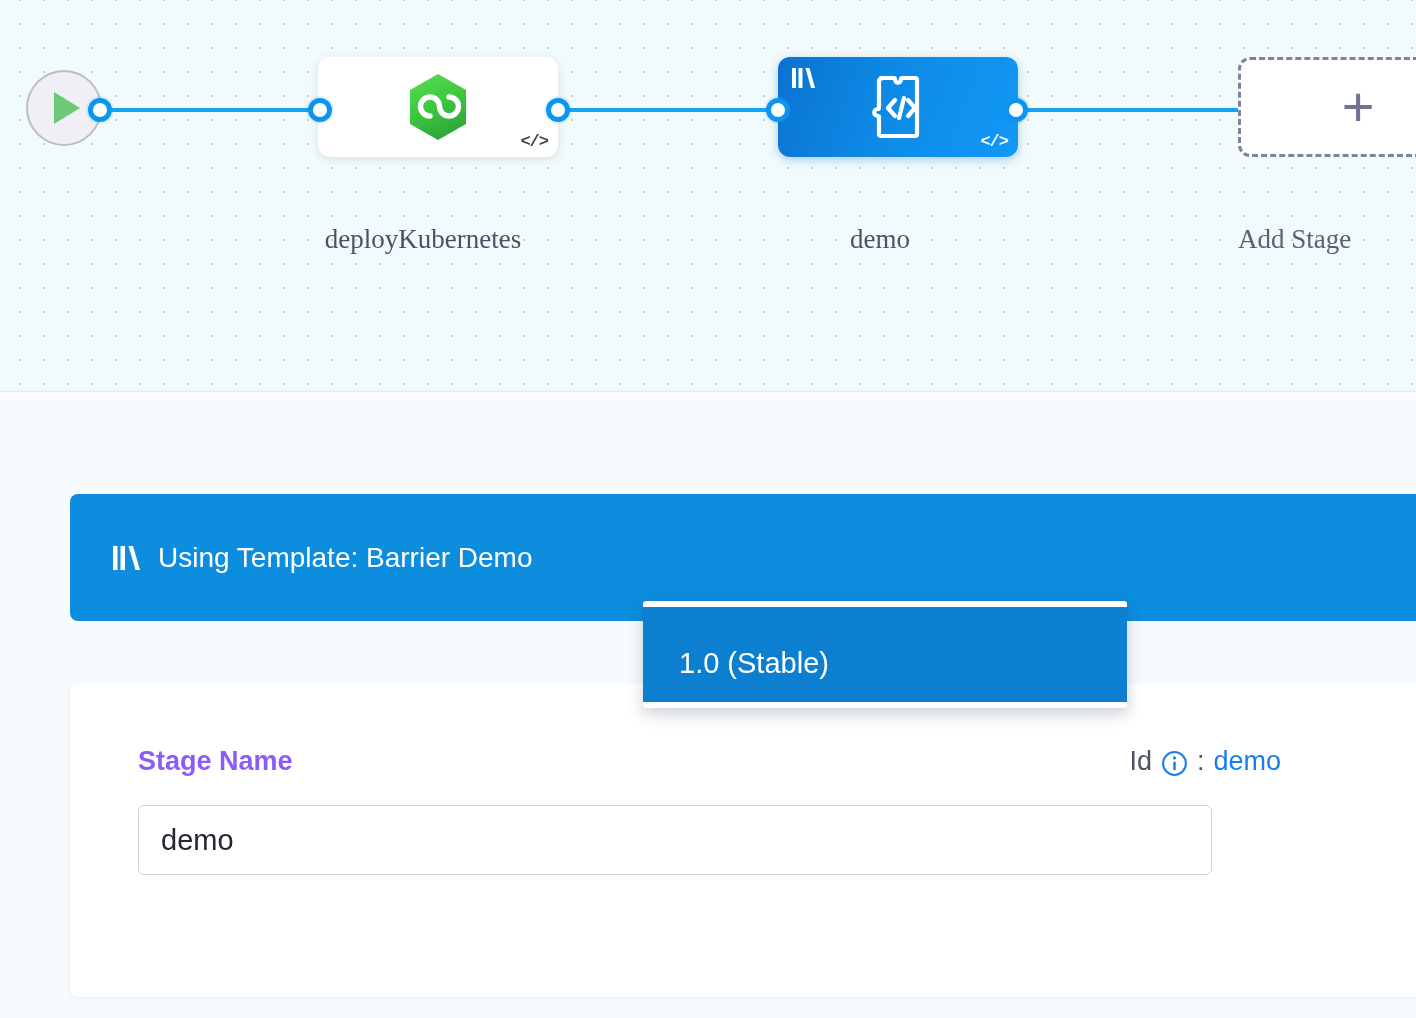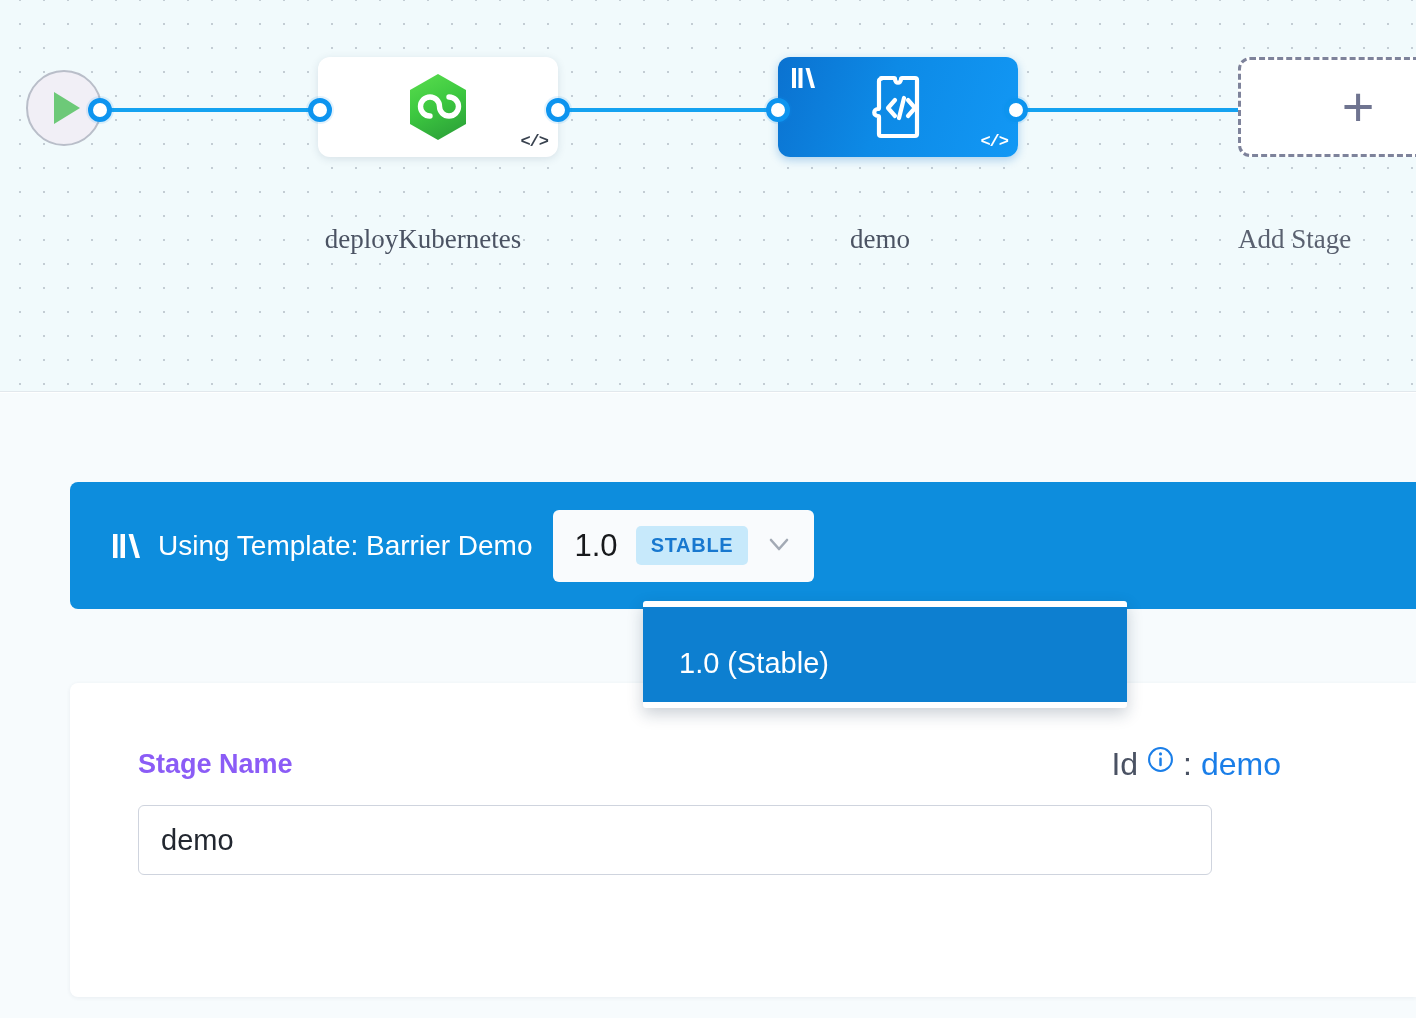--- a/index.html
+++ b/index.html
@@ -110,21 +110,21 @@
   .lbl-add  { left: 1238px; top: 224px; width: 230px; text-align: left; color: #5a6170; }
 
   
   .panel {
     position: absolute; left: 0; top: 393px;
     width: 1416px; height: 625px; background: #f7fbfd;
   }
 
   
   .tpl-banner {
-    position: absolute; left: 70px; top: 89px;
+    position: absolute; left: 70px; top: 101px;
     width: 1346px; height: 127px;
     background: #0d8ddd; border-radius: 8px 0 0 8px;
     display: flex; align-items: center; padding-left: 42px;
     z-index: 2;
   }
   .tpl-banner-icon { margin-right: 16px; display: flex; }
   .tpl-banner-text {
     color: #ffffff; font-size: 28px; white-space: nowrap; margin-right: 20px;
   }
 
@@ -161,21 +161,21 @@
     position: absolute; left: 70px; top: 290px;
     width: 1346px; height: 314px;
     background: #ffffff; border-radius: 8px 0 0 8px;
     box-shadow: 0 1px 4px rgba(40,60,90,0.07);
   }
   .field-head {
     position: absolute; left: 68px; top: 63px; right: 135px;
     display: flex; align-items: center; justify-content: space-between;
   }
   .field-label { font-size: 27px; font-weight: bold; color: #8b5cf6; }
-  .id-group { display: flex; align-items: flex-start; gap: 9px; font-size: 32px; }
+  .id-group { display: flex; align-items: flex-end; gap: 9px; font-size: 27px; }
   .id-label { color: #4a5263; }
   .id-sep { color: #4a5263; }
   .id-value { color: #1a7ee8; }
 
   .text-input {
     position: absolute; left: 68px; top: 122px;
     width: 1074px; height: 70px;
     border: 1.5px solid #cfd4de; border-radius: 6px;
     background: #ffffff;
     font-family: "Liberation Sans", sans-serif;
@@ -256,29 +256,20 @@
     <div class="tpl-banner">
       <span class="tpl-banner-icon">
         <svg viewBox="0 0 30 32" width="30" height="32">
           <rect x="1" y="4" width="4.5" height="24" fill="#ffffff"></rect>
           <rect x="8.5" y="4" width="4.5" height="24" fill="#ffffff"></rect>
           <polygon points="16.5,4 21,4 28,28 23.5,28" fill="#ffffff"></polygon>
         </svg>
       </span>
       <span class="tpl-banner-text">Using Template: Barrier Demo</span>
 
-      <div class="ver-select">
-        <span class="ver-num">1.0</span>
-        <span class="ver-badge">STABLE</span>
-        <span class="chev">
-          <svg viewBox="0 0 26 26" width="26" height="26">
-            <polyline points="5,9 13,18 21,9" fill="none" stroke="#a3aab5" stroke-width="2.6" stroke-linecap="round" stroke-linejoin="round"></polyline>
-          </svg>
-        </span>
-      </div>
     </div>
 
     <div class="ver-dropdown">
       <div class="ver-option">1.0 (Stable)</div>
     </div>
 
     <div class="form-card">
       <div class="field-head">
         <span class="field-label">Stage Name</span>
         <span class="id-group">

